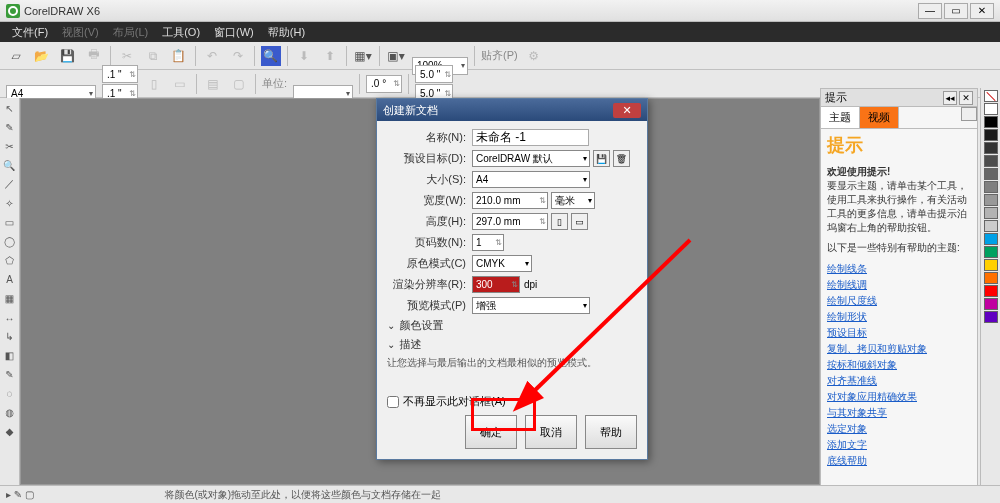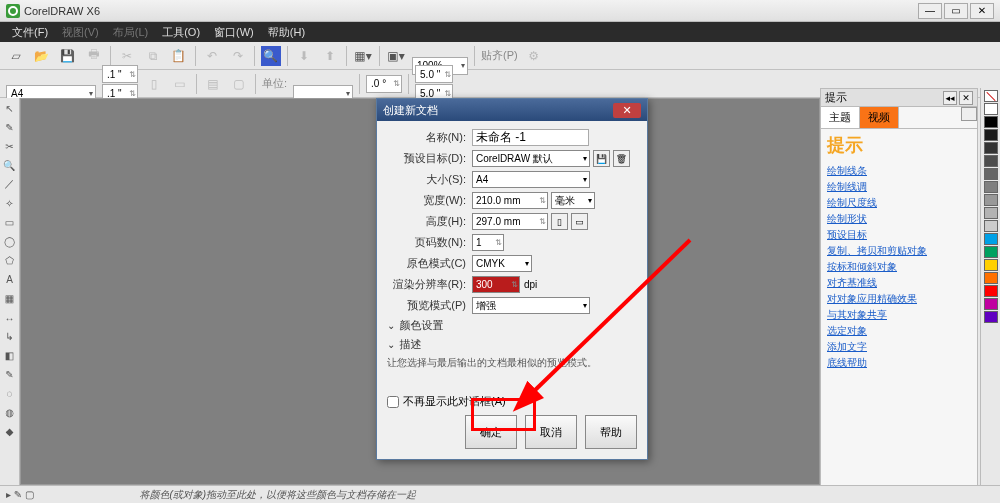--- a/index.html
+++ b/index.html
@@ -169,20 +169,25 @@
       <span>◂◂</span>
       <span>✕</span>
     </div>
   </div>
   <div class="rp-tabs">
     <span class="active">主题</span>
     <span>视频</span>
     <div class="book-ico"></div>
   </div>
   <div class="rp-big">提示</div>
+  <div class="rp-body">
+    <b>欢迎使用提示!</b><br>
+    <span>要显示主题，请单击某个工具，使用工具来执行操作，有关活动工具的更多信息，请单击提示泊坞窗右上角的帮助按钮。</span>
+    <div style="margin-top:6px">以下是一些特别有帮助的主题:</div>
+  </div>
   <div class="rp-links">
       <div>绘制线条</div>
       <div>绘制线调</div>
       <div>绘制尺度线</div>
       <div>绘制形状</div>
       <div>预设目标</div>
       <div>复制、拷贝和剪贴对象</div>
       <div>按标和倾斜对象</div>
       <div>对齐基准线</div>
       <div>对对象应用精确效果</div>
@@ -211,21 +216,21 @@
     <div class="sw" style="background: rgb(0, 160, 96);"></div>
     <div class="sw" style="background: rgb(255, 208, 0);"></div>
     <div class="sw" style="background: rgb(255, 112, 0);"></div>
     <div class="sw" style="background: rgb(255, 0, 0);"></div>
     <div class="sw" style="background: rgb(192, 0, 160);"></div>
     <div class="sw" style="background: rgb(96, 0, 192);"></div>
   </div>
 
 <div class="statusbar">
   <span>▸ ✎ ▢</span>
-  <span style="margin-left:95px;font-style:italic">将颜色(或对象)拖动至此处，以便将这些颜色与文档存储在一起</span>
+  <span style="margin-left:120px;">将颜色(或对象)拖动至此处，以便将这些颜色与文档存储在一起</span>
 </div>
 
 <div class="dialog">
   <div class="dlg-title">
     <span>创建新文档</span>
     <div class="close">✕</div>
   </div>
   <div class="dlg-body">
     <div class="frow">
         <label>名称(N):</label>

